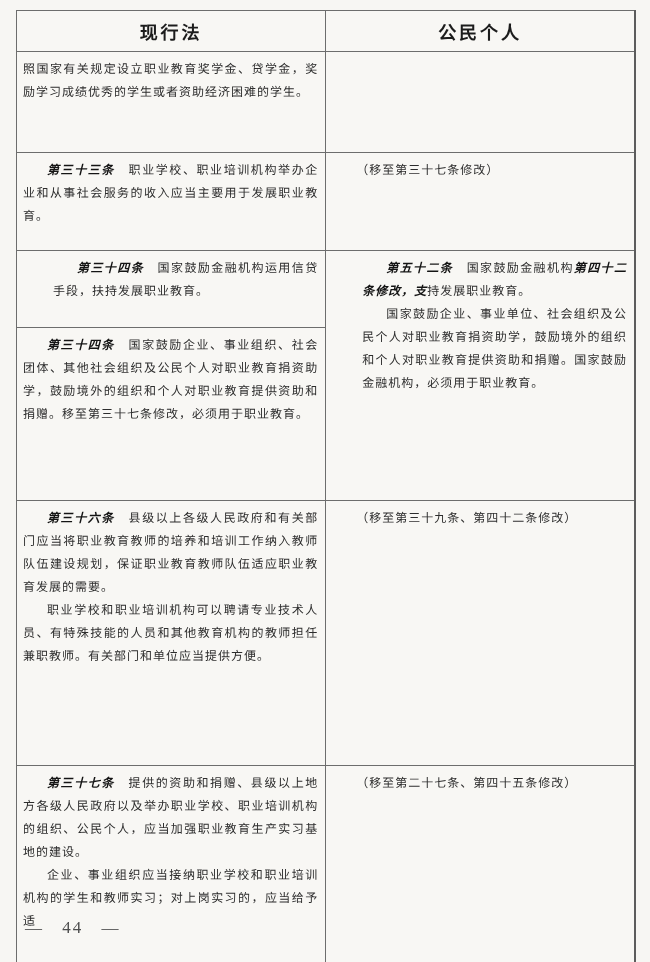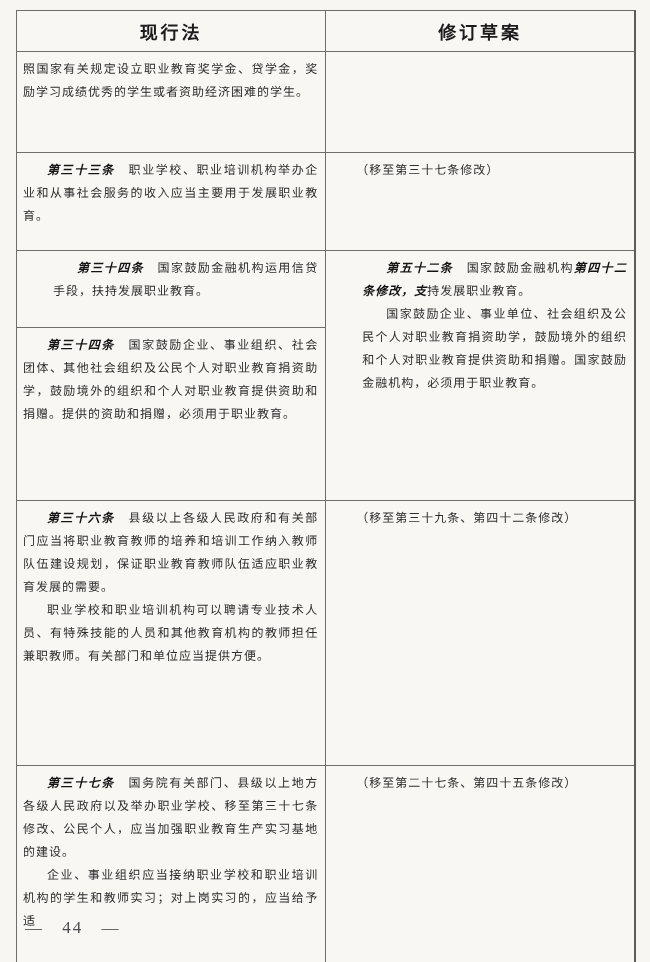--- a/index.html
+++ b/index.html
@@ -83,21 +83,21 @@
 
 <div class="page">
   <table class="law-table">
     <colgroup>
       <col style="width:50%">
       <col style="width:50%">
     </colgroup>
     <thead>
       <tr>
         <th>现行法</th>
-        <th>修订草案</th>
+        <th>公民个人</th>
       </tr>
     </thead>
     <tbody>
       <tr class="row-0">
         <td>
           <p class="para noindent"><span>照国家有关规定设立职业教育奖学金、贷学金，奖励学习成绩优秀的学生或者资助经济困难的学生。</span></p>
         </td>
         <td></td>
       </tr>
       <tr class="row-1">
@@ -112,35 +112,35 @@
         <td>
           <p class="para"><span class="b">第三十四条</span><span>　国家鼓励金融机构运用信贷手段，扶持发展职业教育。</span></p>
         </td>
         <td rowspan="2">
           <p class="para"><span class="b">第五十二条</span><span>　国家鼓励金融机构</span><span class="b">第四十二条修改，支</span><span>持发展职业教育。</span></p>
           <p class="para"><span>国家鼓励企业、事业单位、社会组织及公民个人对职业教育捐资助学，鼓励境外的组织和个人对职业教育提供资助和捐赠。国家鼓励金融机构，必须用于职业教育。</span></p>
         </td>
       </tr>
       <tr class="row-3">
         <td>
-          <p class="para"><span class="b">第三十四条</span><span>　国家鼓励企业、事业组织、社会团体、其他社会组织及公民个人对职业教育捐资助学，鼓励境外的组织和个人对职业教育提供资助和捐赠。提供的资助和捐赠，必须用于职业教育。</span></p>
+          <p class="para"><span class="b">第三十四条</span><span>　国家鼓励企业、事业组织、社会团体、其他社会组织及公民个人对职业教育捐资助学，鼓励境外的组织和个人对职业教育提供资助和捐赠。移至第三十七条修改，必须用于职业教育。</span></p>
         </td>
       </tr>
       <tr class="row-4">
         <td>
           <p class="para"><span class="b">第三十六条</span><span>　县级以上各级人民政府和有关部门应当将职业教育教师的培养和培训工作纳入教师队伍建设规划，保证职业教育教师队伍适应职业教育发展的需要。</span></p>
           <p class="para"><span>职业学校和职业培训机构可以聘请专业技术人员、有特殊技能的人员和其他教育机构的教师担任兼职教师。有关部门和单位应当提供方便。</span></p>
         </td>
         <td>
           <p class="para"><span>（移至第三十九条、第四十二条修改）</span></p>
         </td>
       </tr>
       <tr class="row-5">
         <td>
-          <p class="para"><span class="b">第三十七条</span><span>　国务院有关部门、县级以上地方各级人民政府以及举办职业学校、移至第三十七条修改、公民个人，应当加强职业教育生产实习基地的建设。</span></p>
+          <p class="para"><span class="b">第三十七条</span><span>　提供的资助和捐赠、县级以上地方各级人民政府以及举办职业学校、职业培训机构的组织、公民个人，应当加强职业教育生产实习基地的建设。</span></p>
           <p class="para cut"><span>企业、事业组织应当接纳职业学校和职业培训机构的学生和教师实习；对上岗实习的，应当给予适</span></p>
         </td>
         <td>
           <p class="para"><span>（移至第二十七条、第四十五条修改）</span></p>
         </td>
       </tr>
     </tbody>
   </table>
 
   <div class="page-number">— 44 —</div>

